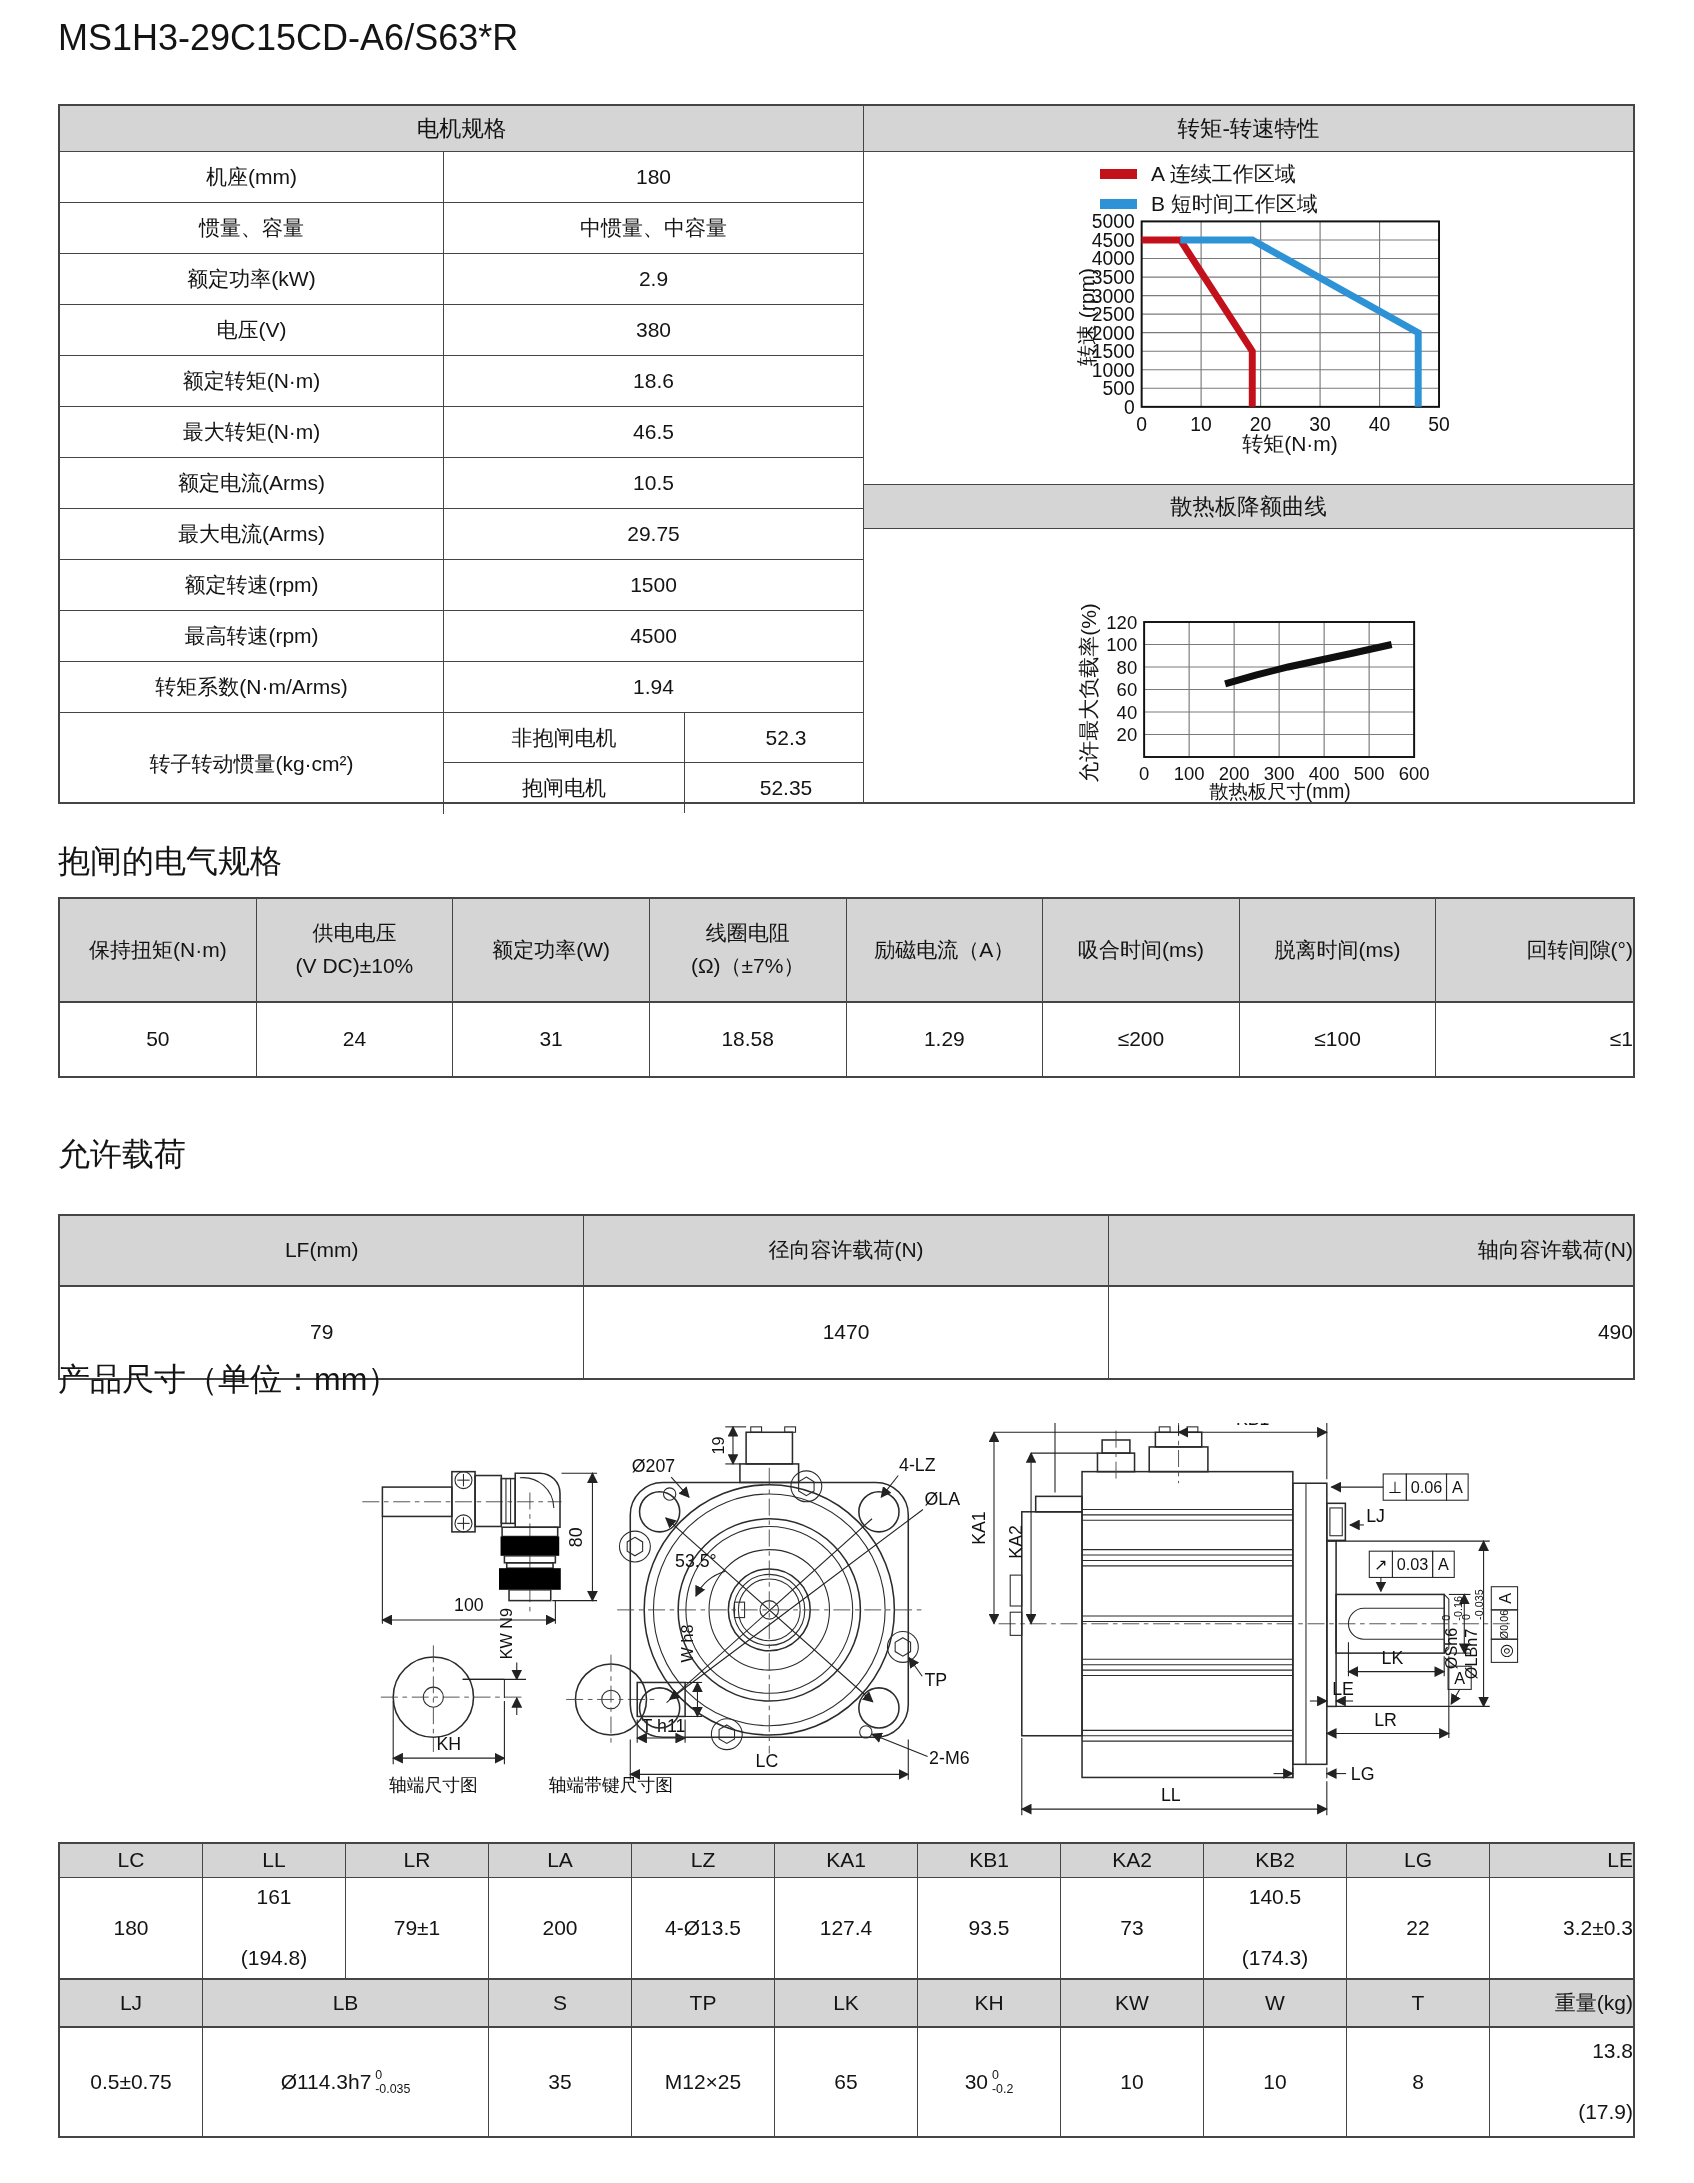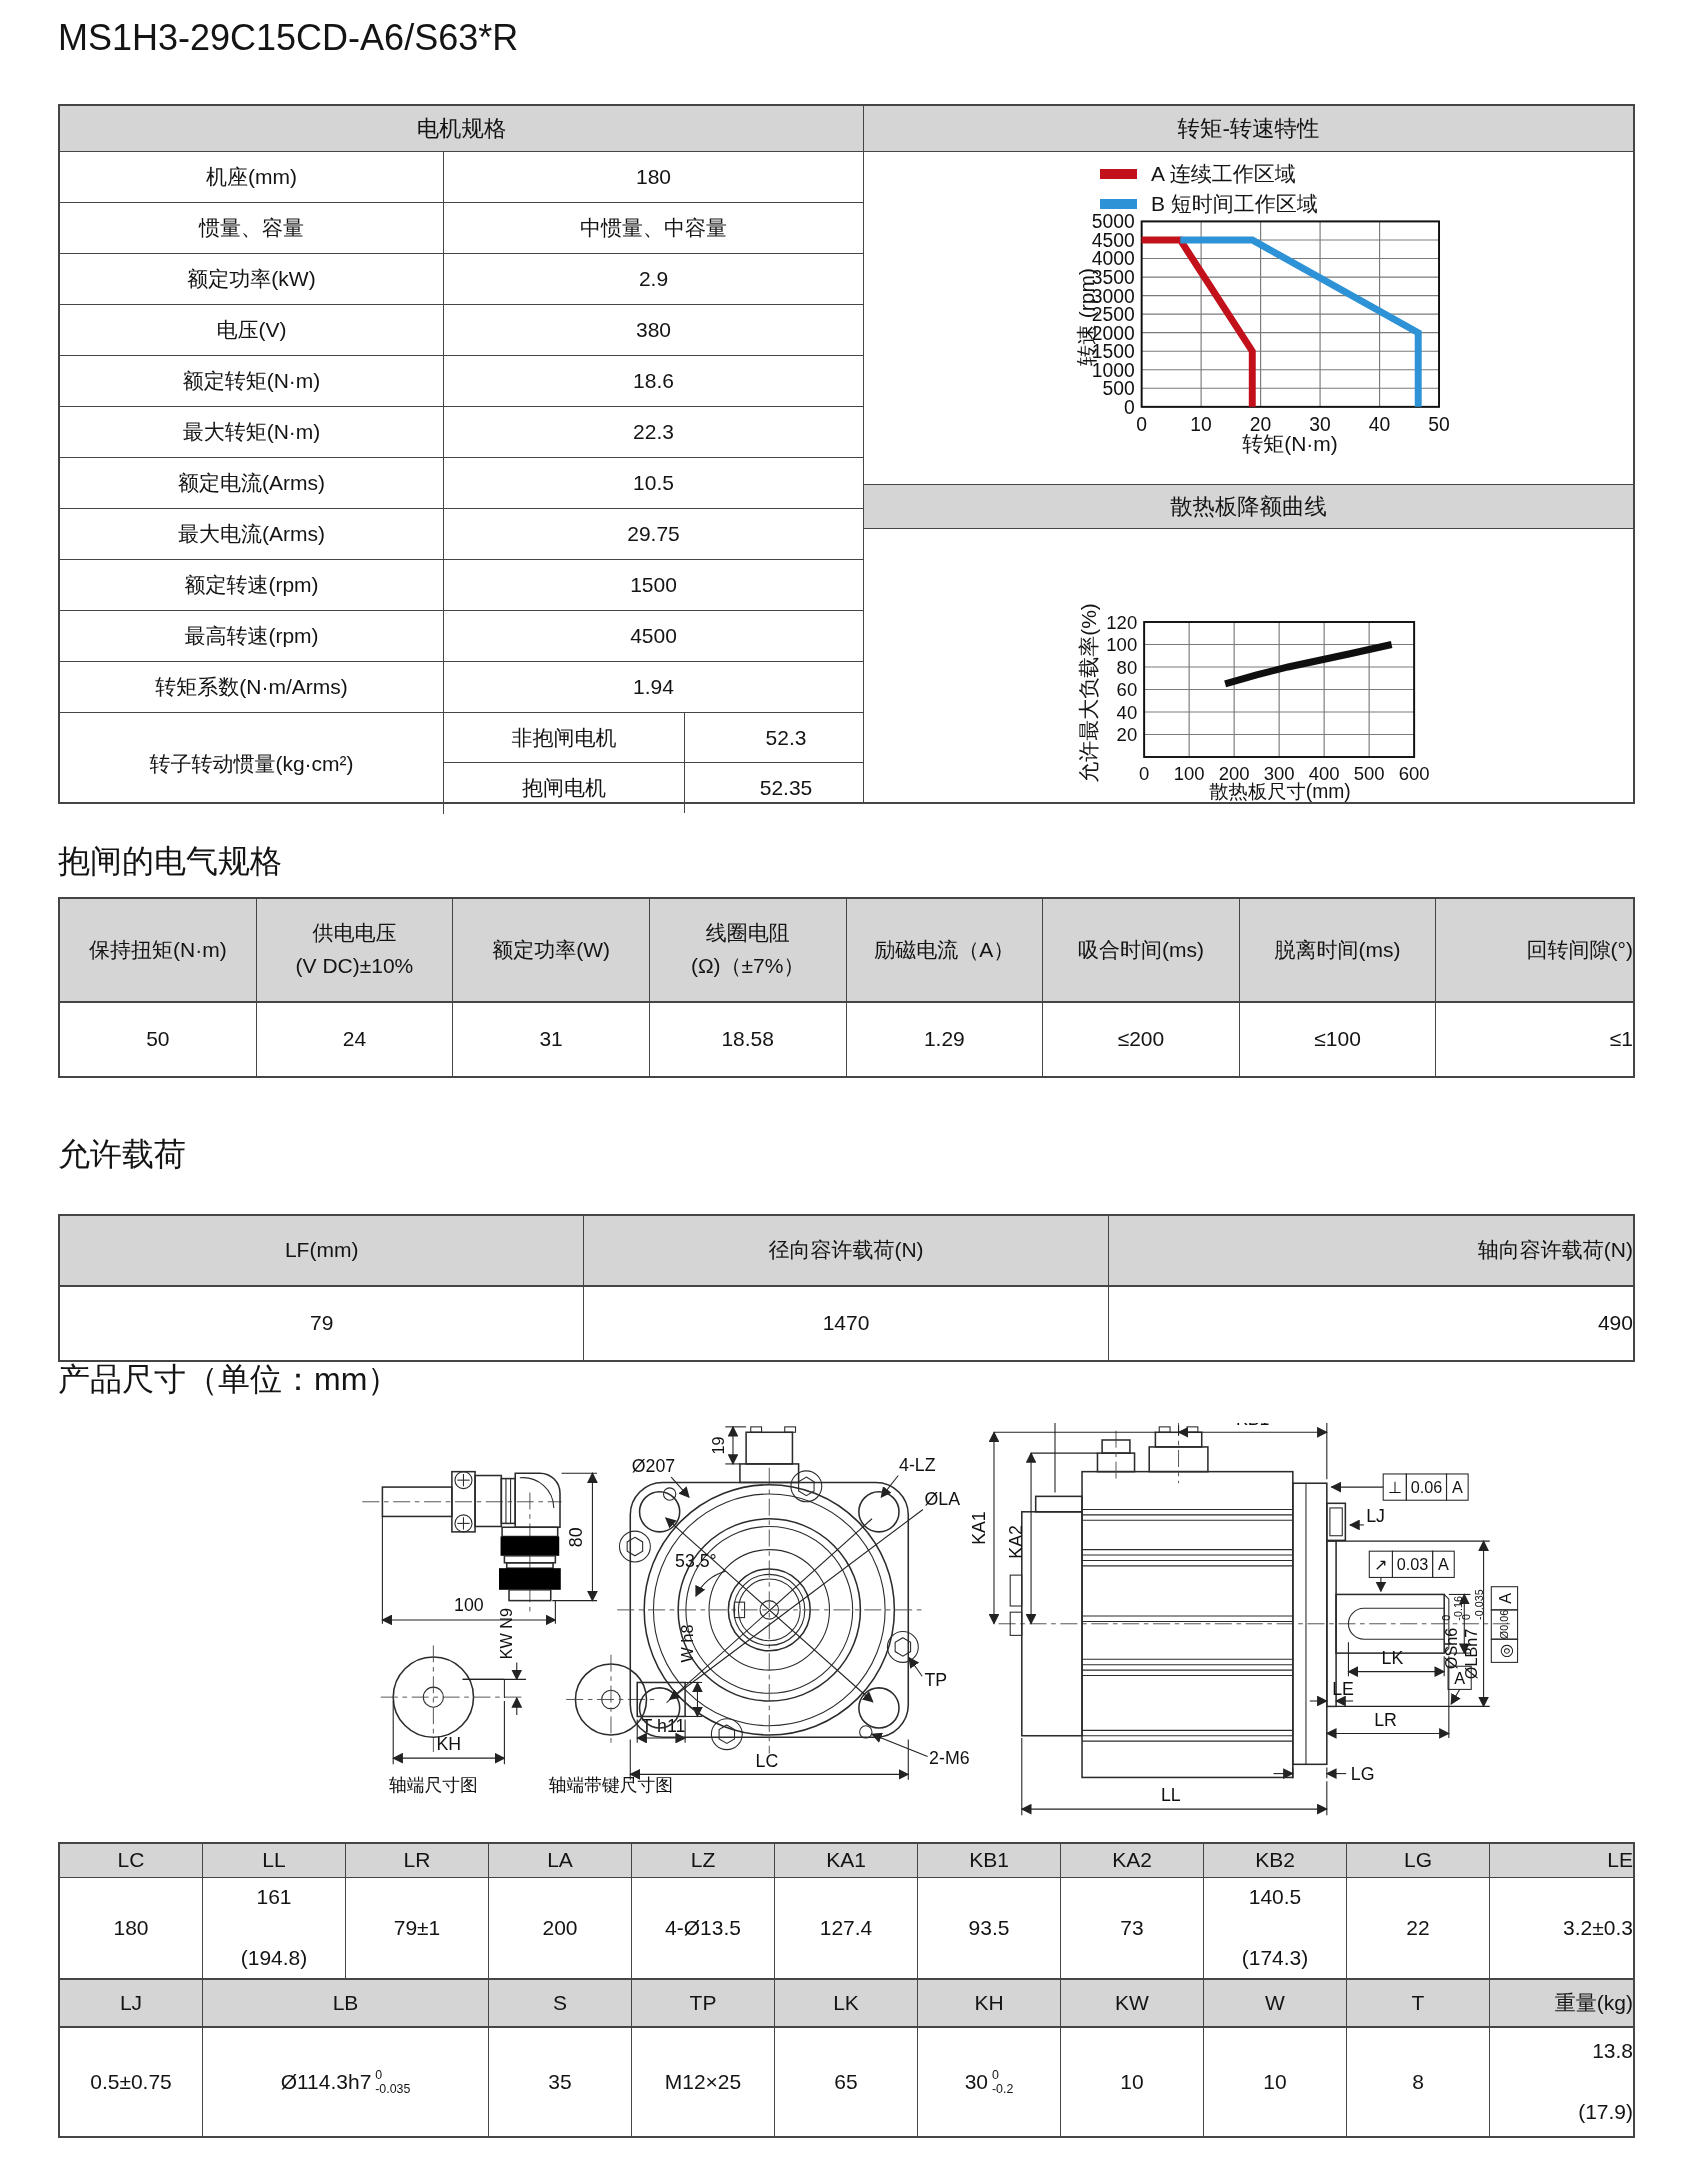--- a/index.html
+++ b/index.html
@@ -87,21 +87,21 @@
       <div class="spec-row">
           <div class="spec-lab cell">电压(V)</div>
           <div class="spec-val cell">380</div>
         </div>
       <div class="spec-row">
           <div class="spec-lab cell">额定转矩(N·m)</div>
           <div class="spec-val cell">18.6</div>
         </div>
       <div class="spec-row">
           <div class="spec-lab cell">最大转矩(N·m)</div>
-          <div class="spec-val cell">22.3</div>
+          <div class="spec-val cell">46.5</div>
         </div>
       <div class="spec-row">
           <div class="spec-lab cell">额定电流(Arms)</div>
           <div class="spec-val cell">10.5</div>
         </div>
       <div class="spec-row">
           <div class="spec-lab cell">最大电流(Arms)</div>
           <div class="spec-val cell">29.75</div>
         </div>
       <div class="spec-row">
@@ -263,21 +263,21 @@
     </div>
   </div>
 
   <h2 class="sec" style="top:1133px;">允许载荷</h2>
   <div class="gtable" style="top:1214px;">
     <div class="grow ghead" style="grid-template-columns:repeat(3,1fr);height:71px;">
       <div>LF(mm)</div>
       <div>径向容许载荷(N)</div>
       <div>轴向容许载荷(N)</div>
     </div>
-    <div class="grow" style="grid-template-columns:repeat(3,1fr);height:73px;">
+    <div class="grow" style="grid-template-columns:repeat(3,1fr);height:91px;">
       <div>79</div>
       <div>1470</div>
       <div>490</div>
     </div>
   </div>
 
   <h2 class="sec" style="top:1358px;">产品尺寸（单位：mm）</h2>
 
   <svg class="abs" style="left:58px;top:1423px;" width="1577" height="417" viewBox="75 1840 2040 540">
     <defs>

